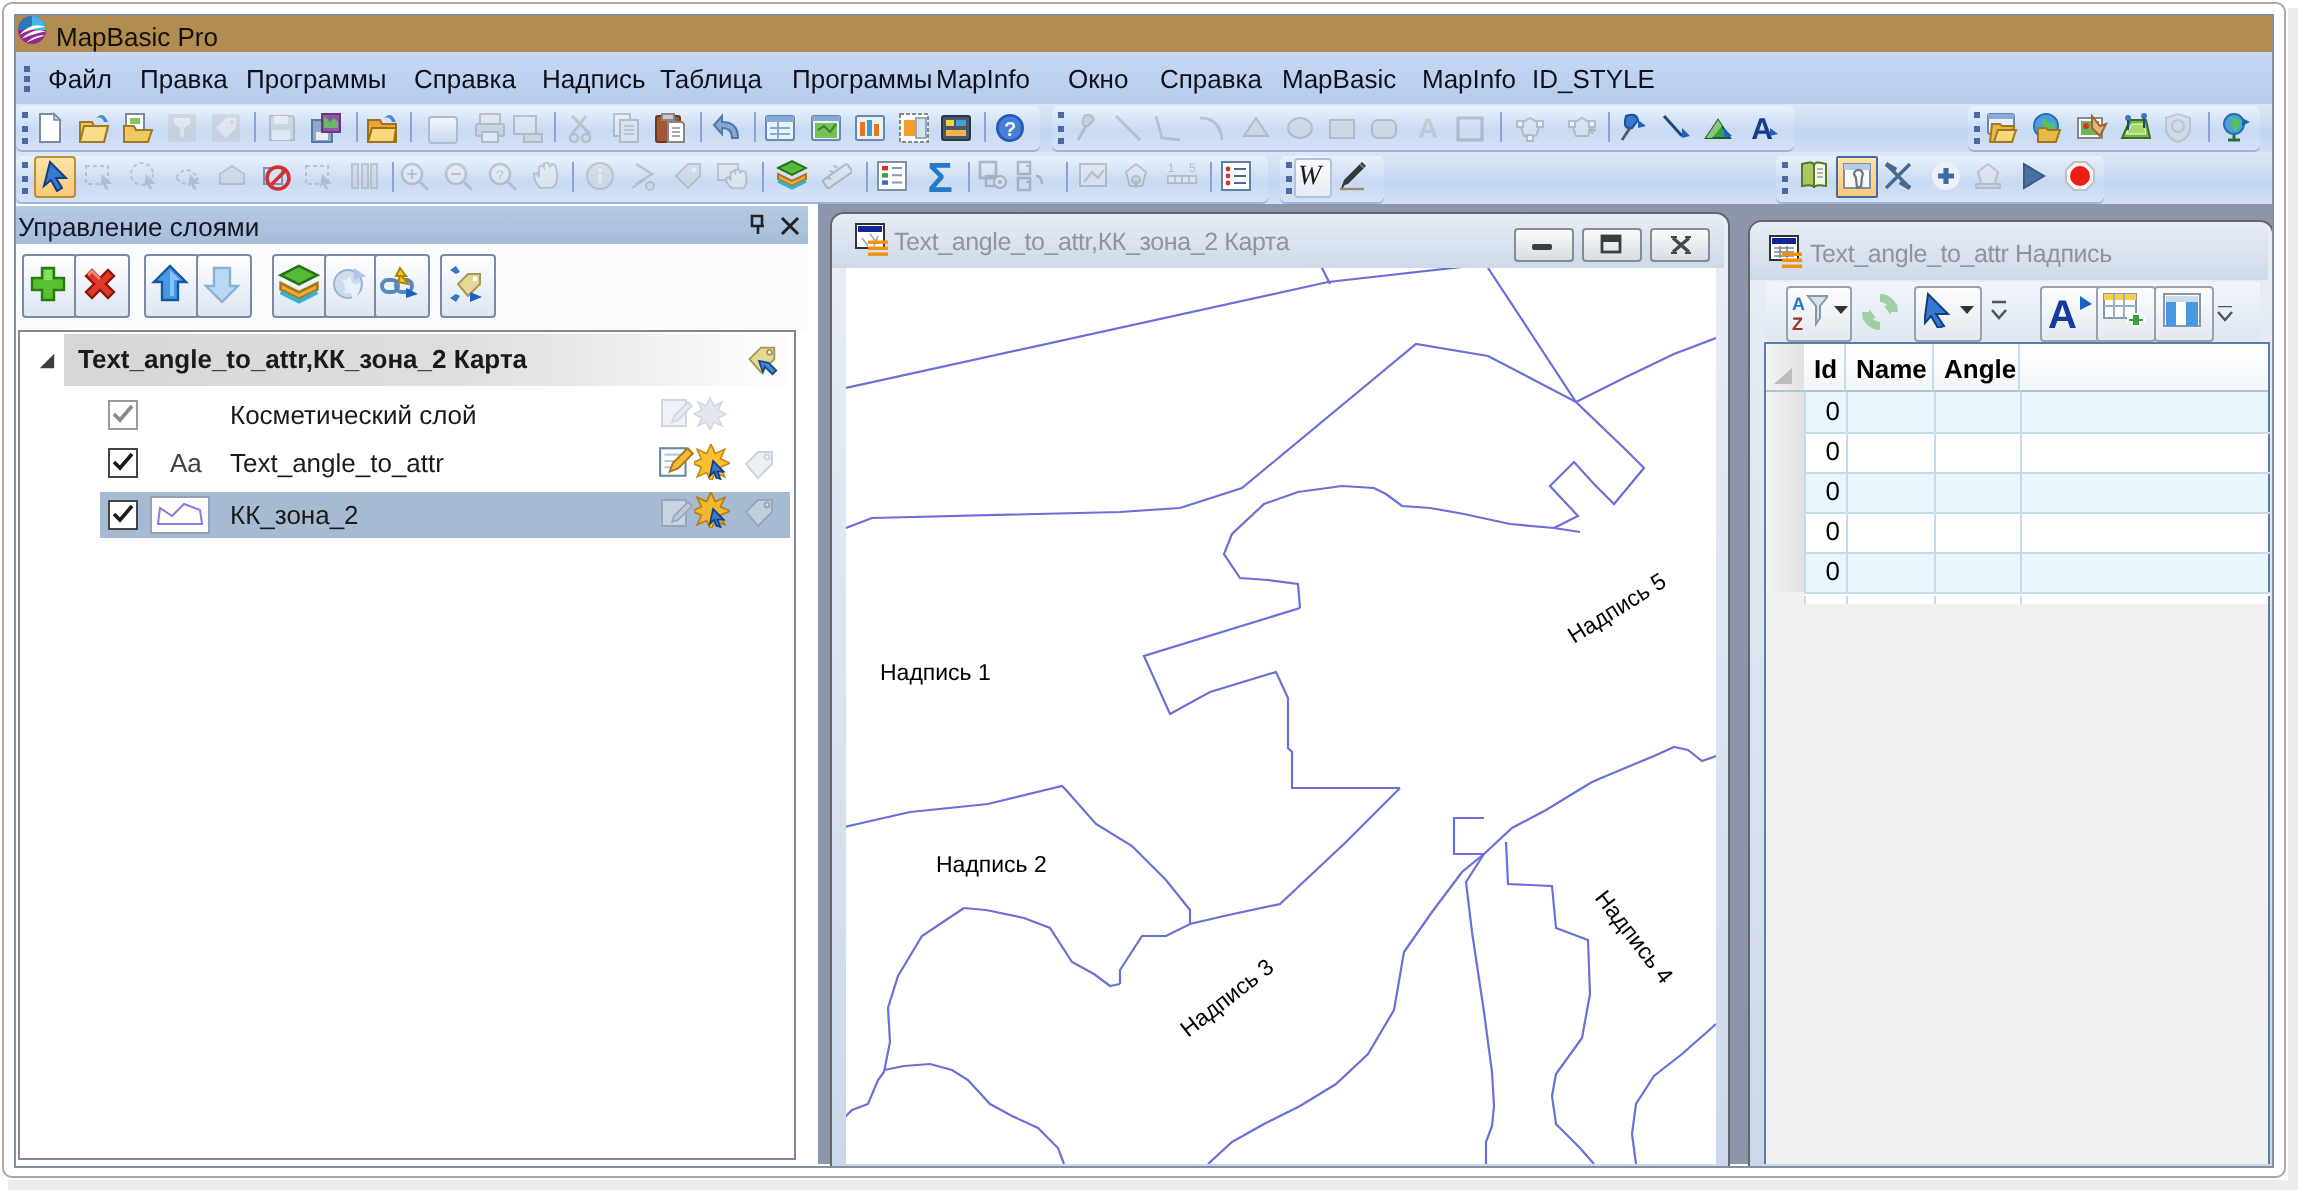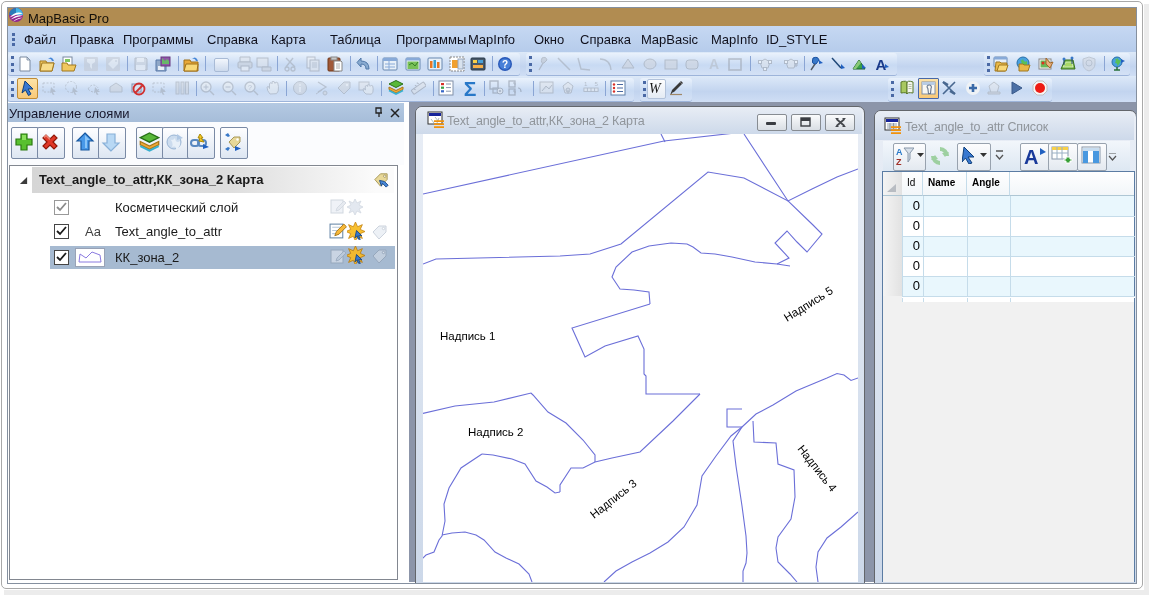--- a/index.html
+++ b/index.html
@@ -52,21 +52,21 @@
  <path d="M0.6,9.5 Q7,2.5 13.8,5.5 Q7.5,5.8 0.6,9.5Z" fill="#fff"></path>
  <path d="M1.6,11.5 Q8,5.5 13.9,7.8 Q8.5,8.6 1.6,11.5Z" fill="#fff"></path>
  <path d="M4,13.4 Q9,9 13.4,9.8 Q9,11.2 4,13.4Z" fill="#fff"></path>
 </svg>
 <div class="abs" id="menubar"></div>
 <div class="abs grip" style="left:12px;top:33px;height:13px"></div>
 <div class="abs menuitem" style="left:24px">Файл</div>
 <div class="abs menuitem" style="left:70px">Правка</div>
 <div class="abs menuitem" style="left:123px">Программы</div>
 <div class="abs menuitem" style="left:207px">Справка</div>
-<div class="abs menuitem" style="left:271px">Карта</div>
+<div class="abs menuitem" style="left:271px">Надпись</div>
 <div class="abs menuitem" style="left:330px">Таблица</div>
 <div class="abs menuitem" style="left:396px">Программы</div>
 <div class="abs menuitem" style="left:468px">MapInfo</div>
 <div class="abs menuitem" style="left:534px">Окно</div>
 <div class="abs menuitem" style="left:580px">Справка</div>
 <div class="abs menuitem" style="left:641px">MapBasic</div>
 <div class="abs menuitem" style="left:711px">MapInfo</div>
 <div class="abs menuitem" style="left:766px">ID_STYLE</div>
 <div class="abs" id="tb1"></div>
 <div class="abs tbg" style="left:8px;top:53px;width:512px;height:22px"></div>
@@ -625,21 +625,21 @@
 </g>
 </svg>
 <div class="abs winframe" id="brwin"></div>
 <div class="abs" style="left:875px;top:111px;width:259px;height:29px;border-radius:6px 6px 0 0;background:linear-gradient(#e8edf5,#cdd9ea)"></div>
 <svg class="abs" style="left:884px;top:117px" width="18" height="18" viewBox="0 0 18 18">
     <rect x="1" y="1" width="14" height="12" fill="#fff" stroke="#333"></rect>
     <rect x="2" y="2" width="12" height="3" fill="#16249a"></rect>
     <path d="M3,7h10M3,9h10M3,11h10M6,6v6M9.5,6v6" stroke="#7a8a9a" stroke-width=".8"></path>
     <path d="M7,9.2h10v1.8h-10zM7,12.2h10v1.8h-10zM7,15.2h10v1.8h-10z" fill="#f0920e"></path>
   </svg>
-<div class="abs wtitle" style="left:905px;top:120px">Text_angle_to_attr Список</div>
+<div class="abs wtitle" style="left:905px;top:120px">Text_angle_to_attr Надпись</div>
 <div class="abs" style="left:883px;top:141px;width:247px;height:30px;background:linear-gradient(#f2f6fb,#dde7f2)"></div>
 <div class="abs brbtn" style="left:893px;top:143px;width:31px;height:26px"></div>
 <svg class="abs" style="left:896px;top:146px" width="18" height="20" viewBox="0 0 18 20">
     <text x="0" y="9" font-size="9" font-weight="bold" fill="#2878c8">A</text>
     <text x="0" y="19" font-size="9" font-weight="bold" fill="#a03028">Z</text>
     <path d="M8,2h10l-4,5v6l-2,3v-9z" fill="#d8e0ea" stroke="#8898aa"></path>
   </svg>
 <svg class="abs" style="left:917px;top:153px" width="7" height="5" viewBox="0 0 7 5">
     <path d="M0,0h7l-3.5,4z" fill="#333"></path>
   </svg>
@@ -685,23 +685,23 @@
 <div class="abs" id="brtable"></div>
 <div class="abs" style="left:883px;top:172px;width:19px;height:124px;background:linear-gradient(to right,#f4f4f4,#e2e2e2);border-right:1px solid #c8ccd2"></div>
 <div class="abs" style="left:883px;top:172px;width:19px;height:24px;border-bottom:1px solid #aec6d4;box-sizing:border-box"></div>
 <svg class="abs" style="left:886px;top:184px" width="11" height="9" viewBox="0 0 11 9">
     <path d="M10,0v8h-9z" fill="#b8bcc2"></path>
   </svg>
 <div class="abs hdrcell" style="left:902px;top:172px;width:21px"></div>
 <div class="abs hdrcell" style="left:923px;top:172px;width:44px"></div>
 <div class="abs hdrcell" style="left:967px;top:172px;width:43px"></div>
 <div class="abs hdrcell" style="left:1010px;top:172px;width:124px;border-right:none"></div>
-<div class="abs" style="left:907px;top:177px;font-size:10px;font-weight:normal">Id</div>
-<div class="abs" style="left:928px;top:177px;font-size:10px;font-weight:bold">Name</div>
-<div class="abs" style="left:972px;top:177px;font-size:10px;font-weight:bold">Angle</div>
+<div class="abs" style="left:907px;top:177px;font-size:13px;font-weight:bold">Id</div>
+<div class="abs" style="left:928px;top:177px;font-size:13px;font-weight:bold">Name</div>
+<div class="abs" style="left:972px;top:177px;font-size:13px;font-weight:bold">Angle</div>
 <div class="abs" style="left:902px;top:196px;width:232px;height:106px;background:#fff"></div>
 <div class="abs" style="left:902px;top:196px;width:232px;height:20px;background:#e9f7fd"></div>
 <div class="abs" style="left:902px;top:236px;width:232px;height:20px;background:#e9f7fd"></div>
 <div class="abs" style="left:902px;top:276px;width:232px;height:20px;background:#e9f7fd"></div>
 <div class="abs" style="left:902px;top:296px;width:232px;height:6px;background:#fff"></div>
 <svg class="abs" style="left:902px;top:196px" width="233" height="106" stroke="#c5dcea">
     <path d="M.5,0v106M21.5,0v106M65.5,0v106M108.5,0v106M0,20.5h233M0,40.5h233M0,60.5h233M0,80.5h233M0,100.5h233" fill="none"></path>
     <path d="M0,101.5h233" stroke="#fff"></path>
   </svg>
 <div class="abs" style="left:902px;top:198px;width:18px;text-align:right;font-size:13px">0</div>

